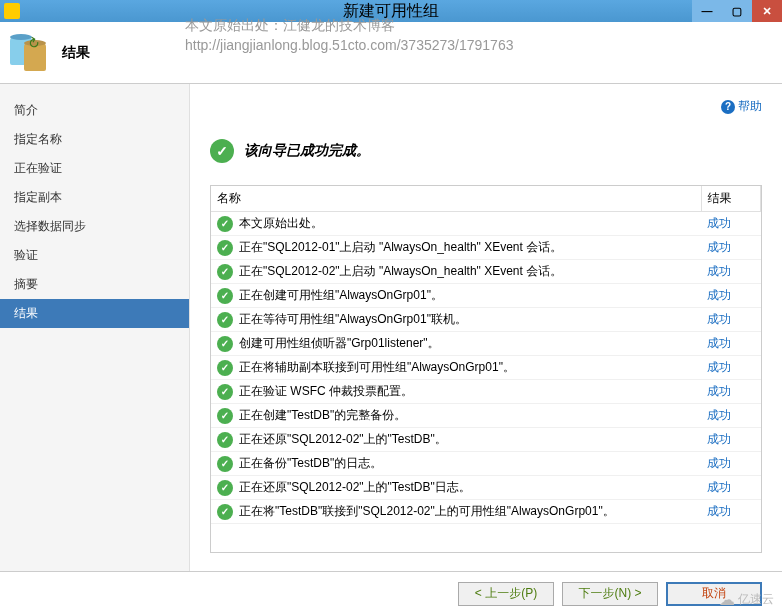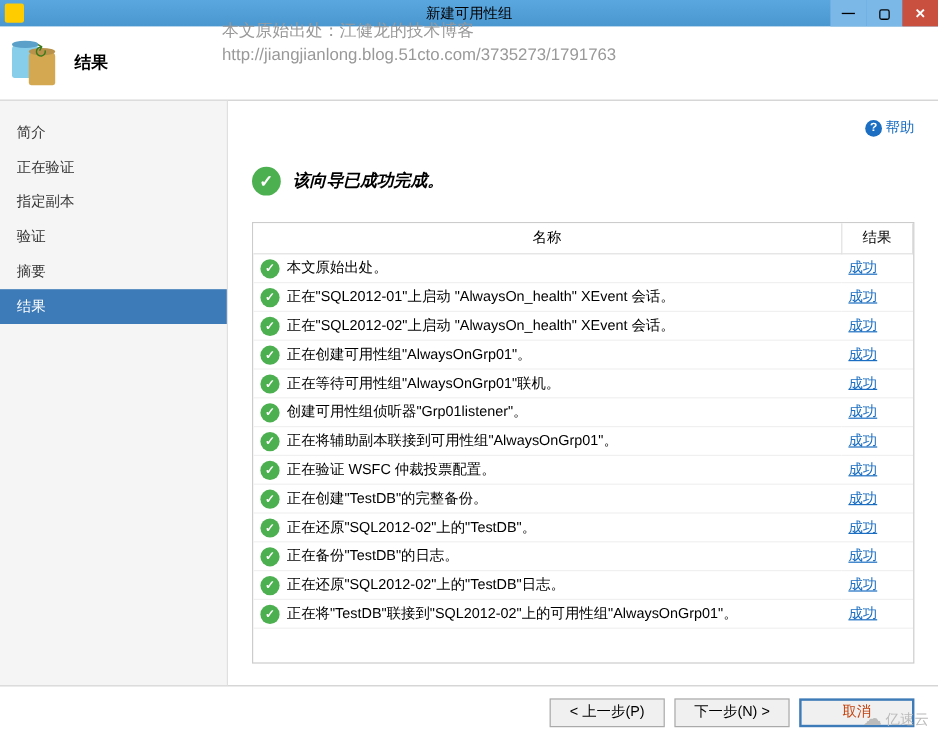--- a/index.html
+++ b/index.html
@@ -1,20 +1,20 @@
 <!DOCTYPE html>
 <html><head>
   <meta charset="utf-8">
   <style>
     * { margin: 0; padding: 0; box-sizing: border-box; font-family: "Microsoft YaHei", "Segoe UI", sans-serif; }
     body { width: 782px; height: 615px; background: #fff; overflow: hidden; position: relative; }
     
     .titlebar { height: 22px; background: linear-gradient(#5aa7e0, #4a97d0); display: flex; align-items: center; position: relative; }
     .titlebar-icon { width: 16px; height: 16px; margin-left: 4px; background: #ffcc00; border-radius: 2px; }
-    .titlebar-title { position: absolute; left: 50%; transform: translateX(-50%); color: #000; font-size: 12px; }
+    .titlebar-title { position: absolute; left: 50%; transform: translateX(-50%); color: #000; font-size: 16px; }
     .window-controls { display: flex; margin-left: auto; }
     .win-btn { width: 30px; height: 22px; display: flex; align-items: center; justify-content: center; font-size: 11px; font-weight: bold; }
     .win-min, .win-max { background: #7bb8e8; color: #000; }
     .win-close { background: #c94f3f; color: #fff; }
     
     .header { height: 62px; display: flex; align-items: center; padding-left: 10px; border-bottom: 1px solid #ccc; gap: 12px; }
     .header-icon { width: 40px; height: 40px; position: relative; }
     .db-shape { width: 22px; height: 28px; background: #87ceeb; border-radius: 4px 4px 2px 2px; position: absolute; }
     .db-shape::before { content: ""; position: absolute; top: -3px; left: 0; right: 0; height: 6px; background: #5aa0c8; border-radius: 50%; }
     .db1 { top: 4px; left: 0; }
@@ -32,31 +32,31 @@
     .main { flex: 1; padding: 14px 20px 6px 20px; display: flex; flex-direction: column; }
     .help-link { text-align: right; color: #1b6ec2; font-size: 12px; display: flex; justify-content: flex-end; align-items: center; gap: 3px; }
     .help-icon { width: 14px; height: 14px; border-radius: 50%; background: #1b6ec2; color: #fff; display: inline-flex; align-items: center; justify-content: center; font-size: 10px; font-weight: bold; }
     .result-banner { display: flex; align-items: center; gap: 10px; margin-top: 24px; margin-bottom: 22px; }
     .big-check { width: 24px; height: 24px; border-radius: 50%; background: #4caf50; display: flex; align-items: center; justify-content: center; color: #fff; font-weight: bold; font-size: 14px; }
     .result-text { font-size: 14px; font-weight: bold; font-style: italic; }
     .summary-label { font-size: 12px; margin-bottom: 4px; }
     
     .table-wrap { border: 1px solid #ccc; height: 368px; overflow: hidden; }
     .table { width: 100%; border-collapse: collapse; font-size: 12px; }
-    .table th { text-align: center; padding: 4px 6px; background: #fff; font-weight: normal; border-bottom: 1px solid #e0e0e0; border-right: 1px solid #e0e0e0; }
+    .table th { text-align: left; padding: 4px 6px; background: #fff; font-weight: normal; border-bottom: 1px solid #e0e0e0; border-right: 1px solid #e0e0e0; }
     .th-name { width: 490px; padding-left: 28px; }
     .th-result { }
     .table td { padding: 3px 6px; border-bottom: 1px solid #f0f0f0; }
     .cell-name { display: flex; align-items: center; gap: 6px; }
     .row-check { width: 16px; height: 16px; border-radius: 50%; background: #4caf50; display: inline-flex; align-items: center; justify-content: center; color: #fff; font-size: 10px; font-weight: bold; flex-shrink: 0; }
-    .result-link { color: #1b6ec2; text-decoration: underline; cursor: pointer; }
+    .result-link { color: #1b6ec2; cursor: pointer; }
     
     .footer { height: 44px; border-top: 1px solid #ccc; display: flex; align-items: center; justify-content: flex-end; padding-right: 20px; gap: 8px; }
     .footer-btn { min-width: 96px; height: 24px; font-size: 12px; border: 1px solid #aaa; background: #f0f0f0; padding: 0 12px; }
-    .footer-btn:disabled { color: #000000; text-align: center; }
+    .footer-btn:disabled { color: #4d7c0f; text-align: center; }
     .footer-btn.primary { border: 2px solid #3d7ab8; color: #c2410c; }
     
     .brand-watermark { position: absolute; right: 8px; bottom: 6px; color: #bbb; font-size: 12px; display: flex; align-items: center; gap: 3px; }
     .brand-watermark .cloud { font-size: 16px; }
   </style>
 </head>
 <body>
 
 <div class="titlebar">
   <div class="titlebar-icon"></div>
@@ -77,22 +77,24 @@
   <div class="header-title">结果</div>
   <div class="watermark">
     <div>本文原始出处：江健龙的技术博客</div>
     <div>http://jiangjianlong.blog.51cto.com/3735273/1791763</div>
   </div>
 </div>
 
 <div class="content">
   <div class="sidebar">
     <div class="nav-item">简介</div>
+    <div class="nav-item">指定名称</div>
     <div class="nav-item">正在验证</div>
     <div class="nav-item">指定副本</div>
+    <div class="nav-item">选择数据同步</div>
     <div class="nav-item">验证</div>
     <div class="nav-item">摘要</div>
     <div class="nav-item active">结果</div>
   </div>
 
   <div class="main">
     <div class="help-link">
       <span class="help-icon">?</span>
       <span>帮助</span>
     </div>

